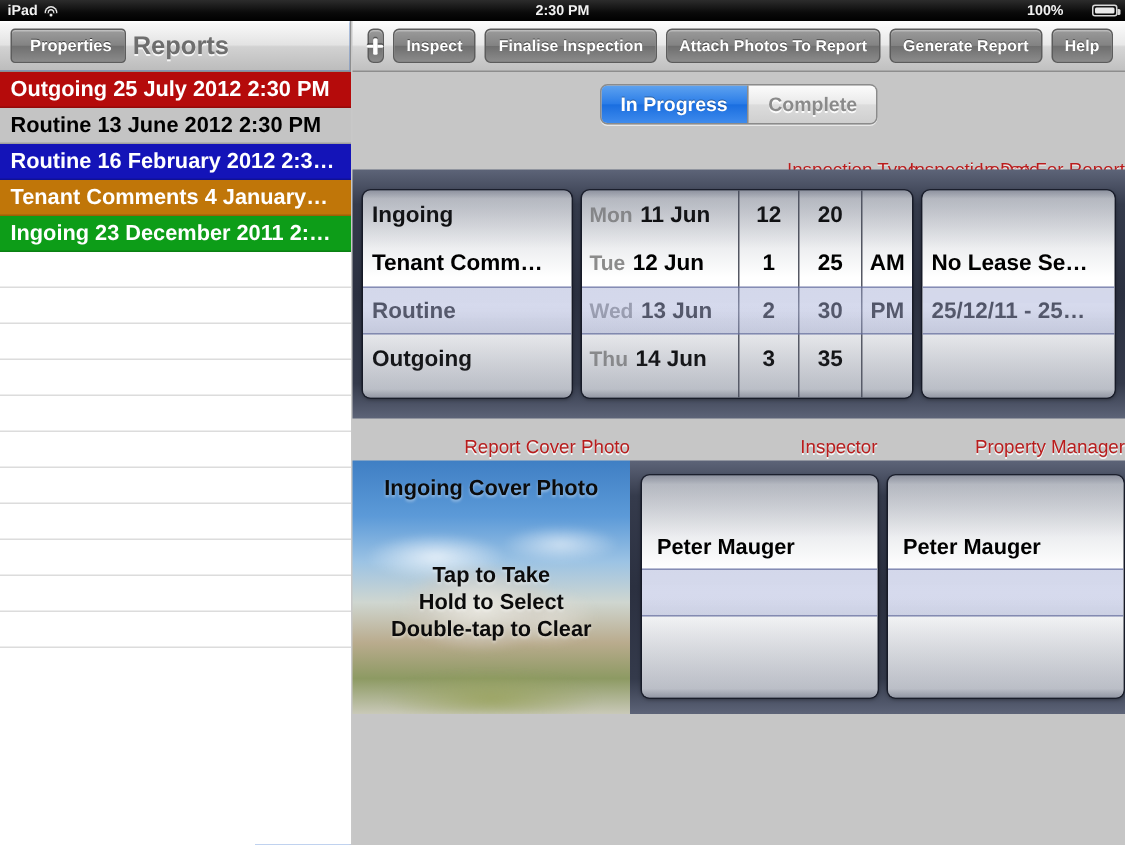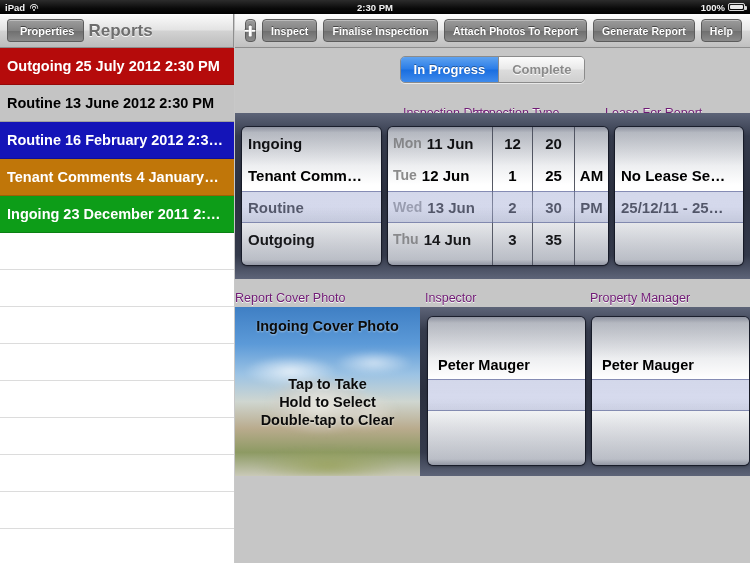--- a/index.html
+++ b/index.html
@@ -12,21 +12,21 @@
 
   
   .statusbar {
     position: absolute; top: 0; left: 0; width: 750px; height: 14px;
     background: linear-gradient(to bottom, #2c2c2c 0%, #0a0a0a 60%, #000 100%);
     color: #f2f2f2; font-size: 9.5px; font-weight: bold;
     display: flex; align-items: center;
   }
   .sb-left { position: absolute; left: 5px; display: flex; align-items: center; gap: 4px; }
   .sb-center { position: absolute; left: 0; width: 750px; text-align: center; }
-  .sb-right { position: absolute; right: 5px; display: flex; align-items: center; gap: 3px; }
+  .sb-right { position: absolute; right: 5px; display: flex; align-items: center; gap: 19px; }
   .wifi-icon { display:inline-block; width: 9px; height: 8px; position: relative; }
   .wifi-icon i {
     position: absolute; border: 1.2px solid #e8e8e8; border-bottom: none;
     border-radius: 50% 50% 0 0 / 100% 100% 0 0; left: 50%; transform: translateX(-50%);
   }
   .wifi-icon i:nth-child(1){ width:9px;height:5px; bottom:2.5px;}
   .wifi-icon i:nth-child(2){ width:5px;height:3px; bottom:2.5px;}
   .wifi-icon i:nth-child(3){ width:2px;height:2px; bottom:0px; border:none;background:#e8e8e8;border-radius:50%;}
   .batt {
     width: 17px; height: 8px; border: 1px solid #d8d8d8; border-radius: 2px;
@@ -103,21 +103,21 @@
     content:""; position:absolute; background:#fff; border-radius:1px;
     box-shadow: 0 -1px 0 rgba(0,0,0,.4);
   }
   .plus-btn::before { width:11px; height:2.5px; left:50%; top:50%; transform:translate(-50%,-50%); }
   .plus-btn::after  { width:2.5px; height:11px; left:50%; top:50%; transform:translate(-50%,-50%); }
   .tb-spacer { flex: 1; }
 
   
   .list { position: absolute; top: 34px; left: 0; width: 234px; height: 515px; background: #fff; }
   .list-row {
-    height: 37px; display: flex; align-items: center;
+    height: 24px; display: flex; align-items: center;
     padding-left: 7px; font-size: 14.5px; font-weight: bold;
     border-bottom: 1px solid rgba(0,0,0,.18);
     overflow: hidden; white-space: nowrap;
   }
   .list-row.empty { border-bottom: 1px solid #dcdcdc; }
 
   
   .seg-wrap { position:absolute; top: 42px; left: 0; width: 515px; display:flex; justify-content:center; }
   .segmented {
     display: flex; height: 27px; border-radius: 5px; overflow: hidden;
@@ -132,23 +132,23 @@
     color: #fff; text-shadow: 0 -1px 0 rgba(0,0,0,.35);
   }
   .seg.off {
     background: linear-gradient(to bottom,#fcfcfc 0%,#e9e9e9 48%,#dcdcdc 52%,#cfcfcf 100%);
     color: #8a8a8a; text-shadow: 0 1px 0 rgba(255,255,255,.9);
     border-left: 1px solid #8b8b8b;
   }
 
   
   .col-label {
-    position: absolute; font-size: 12.5px; color: #701a75;
+    position: absolute; font-size: 12.5px; color: #b91c1c;
     text-shadow: 0 1px 0 rgba(255,255,255,.85);
-    text-align: left;
+    text-align: right;
   }
 
   
   .picker-band {
     position: absolute; top: 99px; left: 0; width: 515px; height: 166px;
     background: linear-gradient(to bottom,#5d6478 0%,#353b4c 14%,#2b3040 50%,#343a4b 86%,#5d6478 100%);
   }
   .picker {
     position: absolute; border-radius: 5px; overflow: hidden;
     background: linear-gradient(to bottom,#9fa3af 0%,#cfd2d8 4%,#ffffff 42%,#ffffff 58%,#d4d7dd 96%,#9fa3af 100%);

